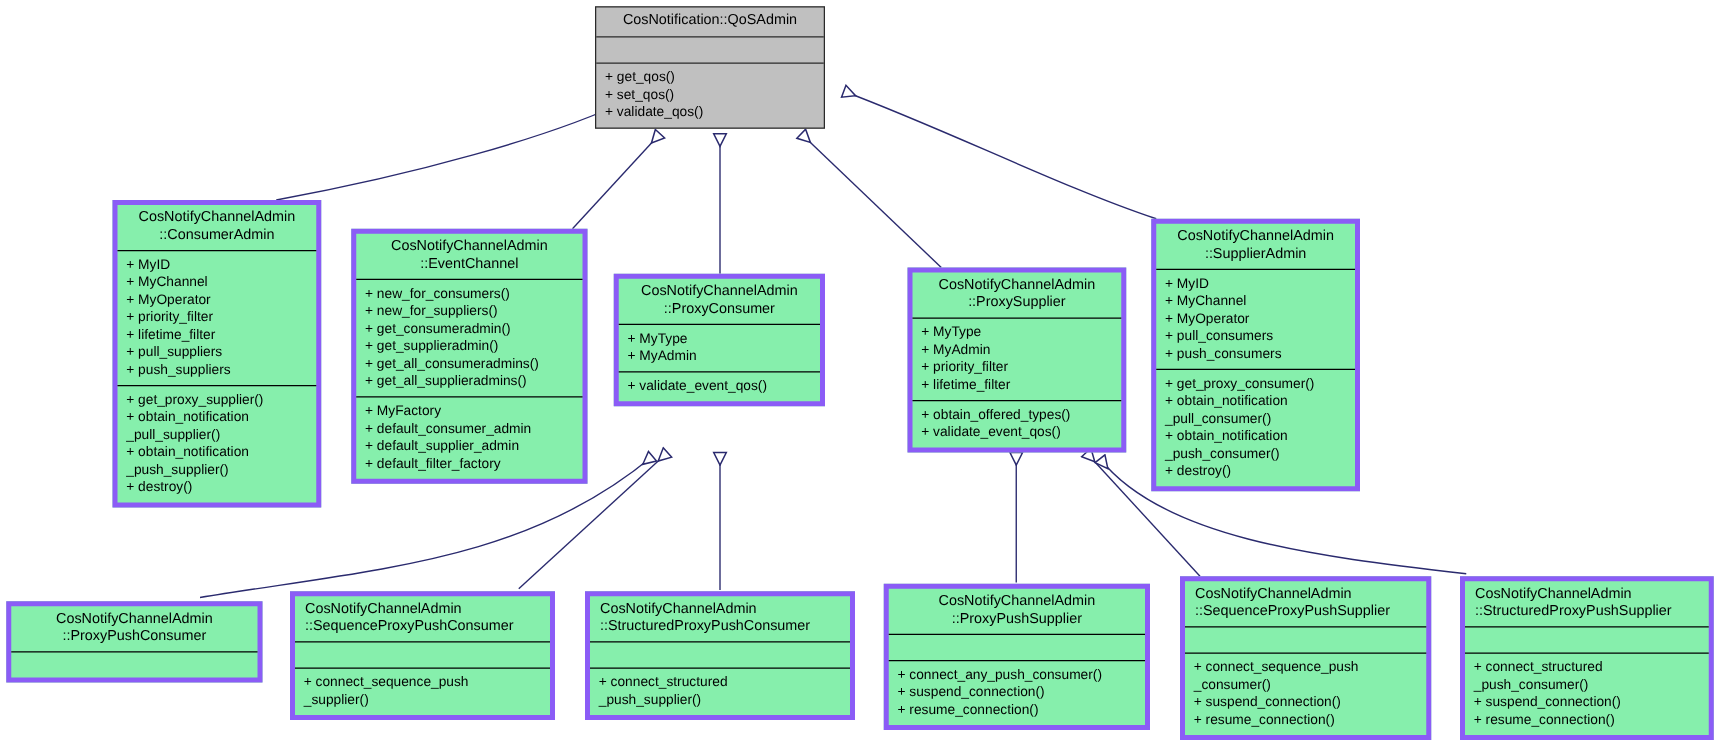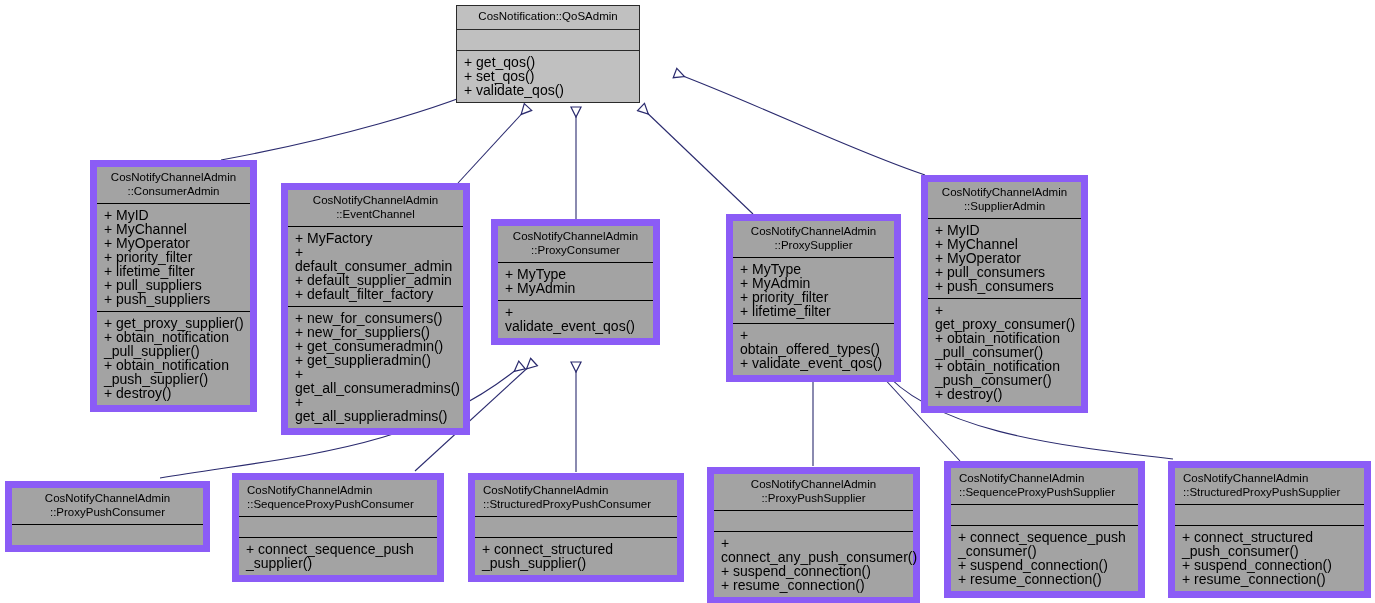--- a/index.html
+++ b/index.html
@@ -1,26 +1,26 @@
 <!DOCTYPE html>
 <html><head>
 <meta charset="utf-8">
 <style>
   html,body{margin:0;padding:0;background:#ffffff;}
   body{font-family:"Liberation Sans","DejaVu Sans",sans-serif;}
   #canvas{position:relative;width:1375px;height:603px;overflow:hidden;background:#fff;}
   svg#edges{position:absolute;left:0;top:0;width:1375px;height:603px;pointer-events:none;}
 
-  .umlbox{position:absolute;box-sizing:border-box;border:7px solid #8b5cf6;background:#a3a3a3;}
+  .umlbox{position:absolute;box-sizing:border-box;border:4px solid #8b5cf6;background:#86efac;}
   .umlbox.root{background:#c0c0c0;border:1px solid #2a2a2a;}
   .sec{box-sizing:border-box;}
   .sec + .sec{border-top:1px solid #000;}
   .umlbox.root .sec + .sec{border-top:1px solid #2a2a2a;}
   .title{padding:4px 6px 5px 6px;text-align:center;font-size:11.5px;line-height:13.5px;color:#000;white-space:pre-line;}
-  .attrs,.ops{padding:4px 6px 5px 7px;font-size:14px;line-height:14px;color:#000;}
+  .attrs,.ops{padding:4px 6px 5px 7px;font-size:11px;line-height:14px;color:#000;}
   .empty{height:21px;}
   .row{white-space:pre-line;}
 </style>
 </head>
 <body>
 
 <div id="canvas">
 
   <svg id="edges" viewBox="0 0 1375 603">
     <defs>
@@ -47,21 +47,21 @@
       <path d="M 576 472 L 576 362"></path>
 
       <path d="M 813 466 L 813 362"></path>
 
       <path d="M 960 461 L 869 362"></path>
 
       <path d="M 1173 459 C 1050 445 930 430 880 367"></path>
     </g>
   </svg>
 
-  <div class="umlbox root" style="left:456px;top:5px;width:184px;">
+  <div class="umlbox root" style="left:476px;top:5px;width:184px;">
     <div class="sec title">CosNotification::QoSAdmin</div>
     <div class="sec empty"></div>
     <div class="sec ops">
       <div class="row">+ get_qos()</div>
       <div class="row">+ set_qos()</div>
       <div class="row">+ validate_qos()</div>
     </div>
   </div>
 
   <div class="umlbox" style="left:90px;top:160px;width:167px;">
@@ -82,34 +82,34 @@
 _pull_supplier()</div>
       <div class="row">+ obtain_notification
 _push_supplier()</div>
       <div class="row">+ destroy()</div>
     </div>
   </div>
 
   <div class="umlbox" style="left:281px;top:183px;width:189px;">
     <div class="sec title">CosNotifyChannelAdmin
 ::EventChannel</div>
-    <div class="sec attrs">
-      <div class="row">+ MyFactory</div>
-      <div class="row">+ default_consumer_admin</div>
-      <div class="row">+ default_supplier_admin</div>
-      <div class="row">+ default_filter_factory</div>
-    </div>
     <div class="sec ops">
       <div class="row">+ new_for_consumers()</div>
       <div class="row">+ new_for_suppliers()</div>
       <div class="row">+ get_consumeradmin()</div>
       <div class="row">+ get_supplieradmin()</div>
       <div class="row">+ get_all_consumeradmins()</div>
       <div class="row">+ get_all_supplieradmins()</div>
     </div>
+    <div class="sec attrs">
+      <div class="row">+ MyFactory</div>
+      <div class="row">+ default_consumer_admin</div>
+      <div class="row">+ default_supplier_admin</div>
+      <div class="row">+ default_filter_factory</div>
+    </div>
   </div>
 
   <div class="umlbox" style="left:491px;top:219px;width:169px;">
     <div class="sec title">CosNotifyChannelAdmin
 ::ProxyConsumer</div>
     <div class="sec attrs">
       <div class="row">+ MyType</div>
       <div class="row">+ MyAdmin</div>
     </div>
     <div class="sec ops">

